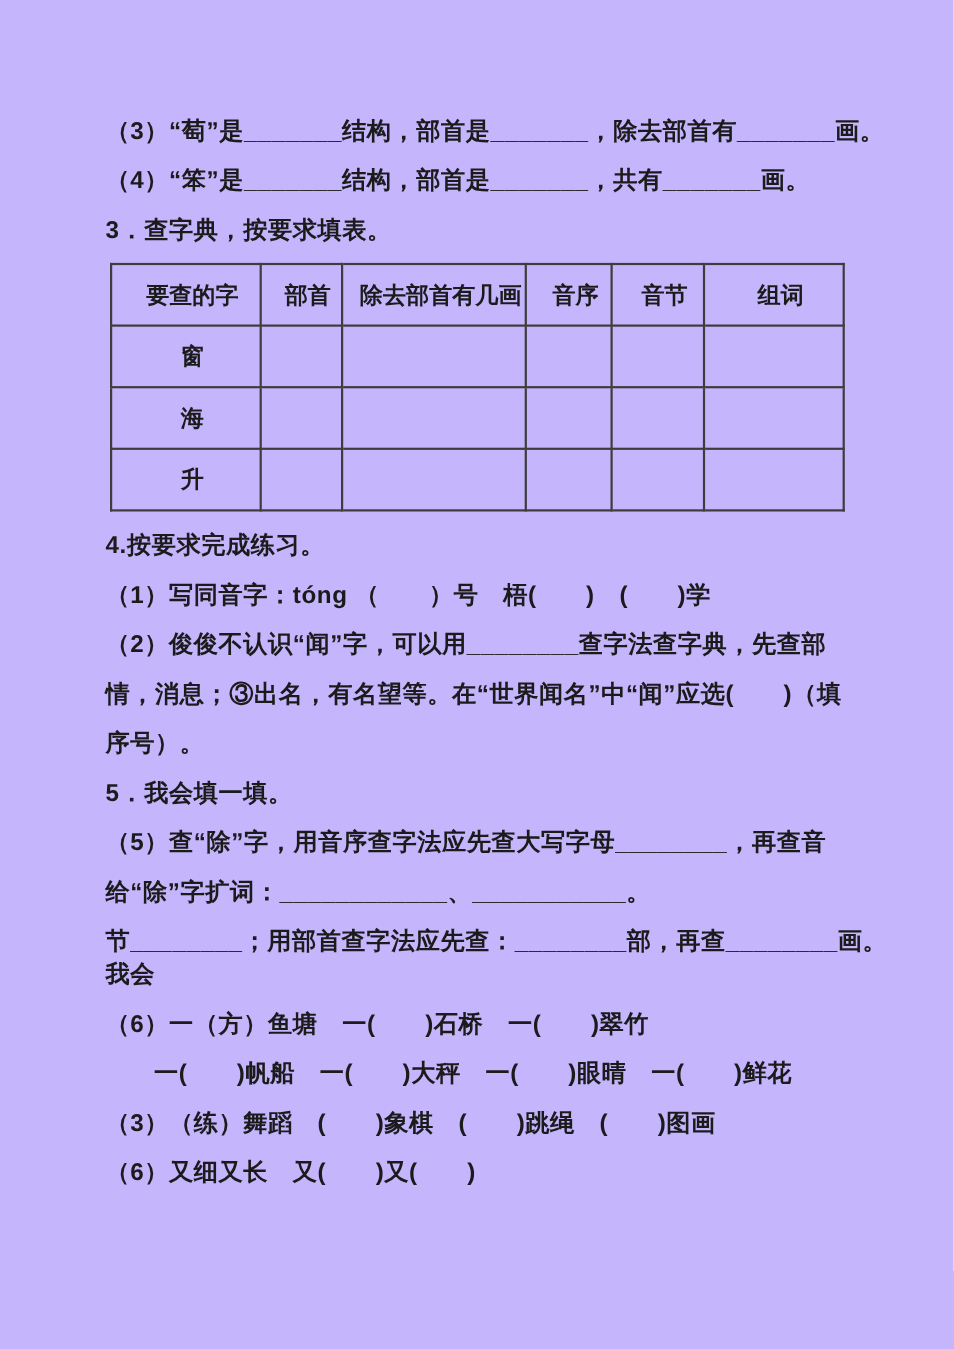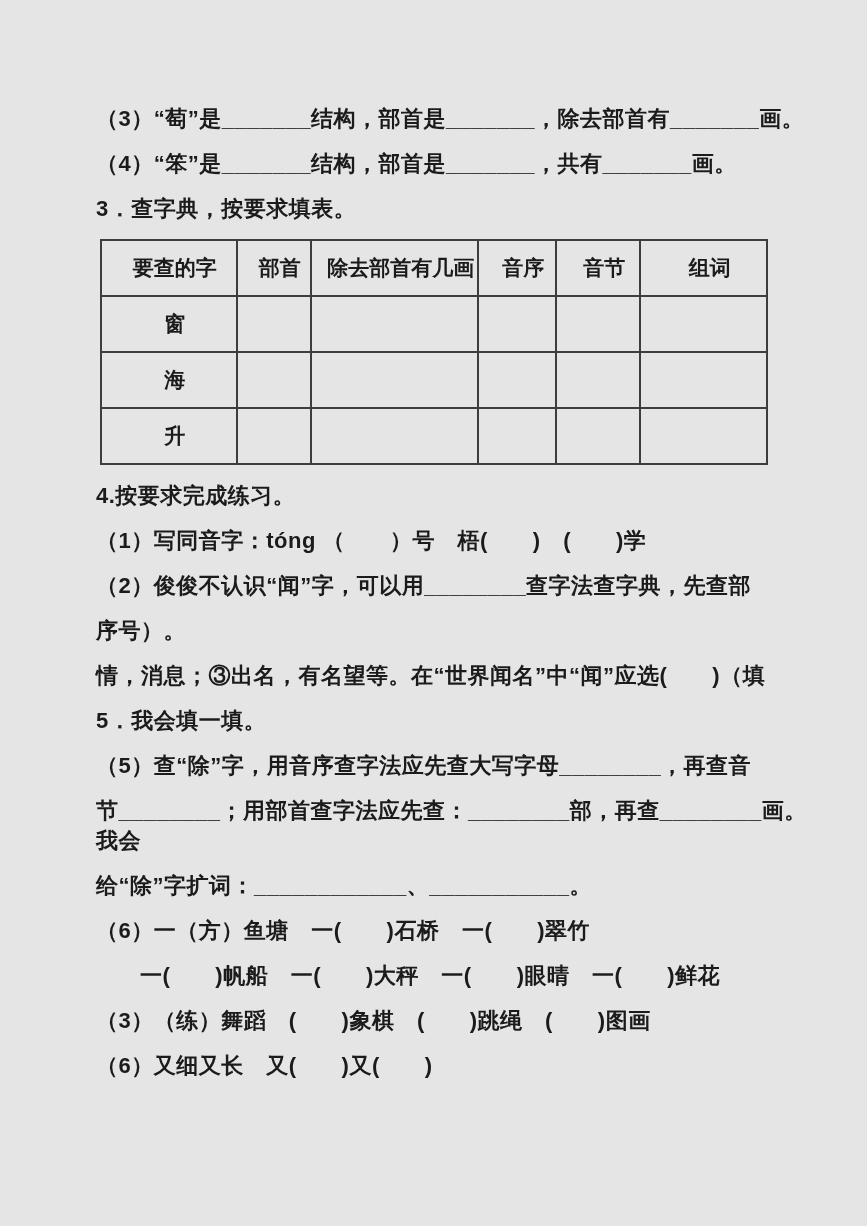--- a/index.html
+++ b/index.html
@@ -1,20 +1,20 @@
 <!DOCTYPE html>
 <html><head>
 <meta charset="utf-8">
 <style>
   html, body { margin: 0; padding: 0; background: #ffffff; }
   .page {
     position: relative;
     width: 867px;
     height: 1226px;
-    background: #e5e5e5;
+    background: #c4b5fd;
     box-sizing: border-box;
     padding: 104px 50px 0 96px;
     font-family: "Liberation Sans", sans-serif;
     color: #1b1b1b;
     font-weight: 600;
     overflow: hidden;
   }
   .line {
     font-size: 22px;
     line-height: 30px;
@@ -93,25 +93,25 @@
       <td></td>
       <td></td>
       <td></td>
     </tr>
   </tbody>
     </table>
 
   <div class="line">4.按要求完成练习。</div>
   <div class="line">（1）写同音字：tóng （　　）号　梧(　　)　(　　)学</div>
   <div class="line">（2）俊俊不认识“闻”字，可以用________查字法查字典，先查部</div>
+  <div class="line">情，消息；③出名，有名望等。在“世界闻名”中“闻”应选(　　)（填</div>
   <div class="line">序号）。</div>
-  <div class="line">情，消息；③出名，有名望等。在“世界闻名”中“闻”应选(　　)（填</div>
 
   <div class="line">5．我会填一填。</div>
   <div class="line">（5）查“除”字，用音序查字法应先查大写字母________，再查音</div>
+  <div class="line">给“除”字扩词：____________、___________。</div>
   <div class="line">节________；用部首查字法应先查：________部，再查________画。我会</div>
-  <div class="line">给“除”字扩词：____________、___________。</div>
   <div class="line">（6）一（方）鱼塘　一(　　)石桥　一(　　)翠竹</div>
   <div class="line indent">一(　　)帆船　一(　　)大秤　一(　　)眼晴　一(　　)鲜花</div>
   <div class="line">（3）（练）舞蹈　(　　)象棋　(　　)跳绳　(　　)图画</div>
   <div class="line">（6）又细又长　又(　　)又(　　)</div>
 
 </div>
 
 </body></html>

